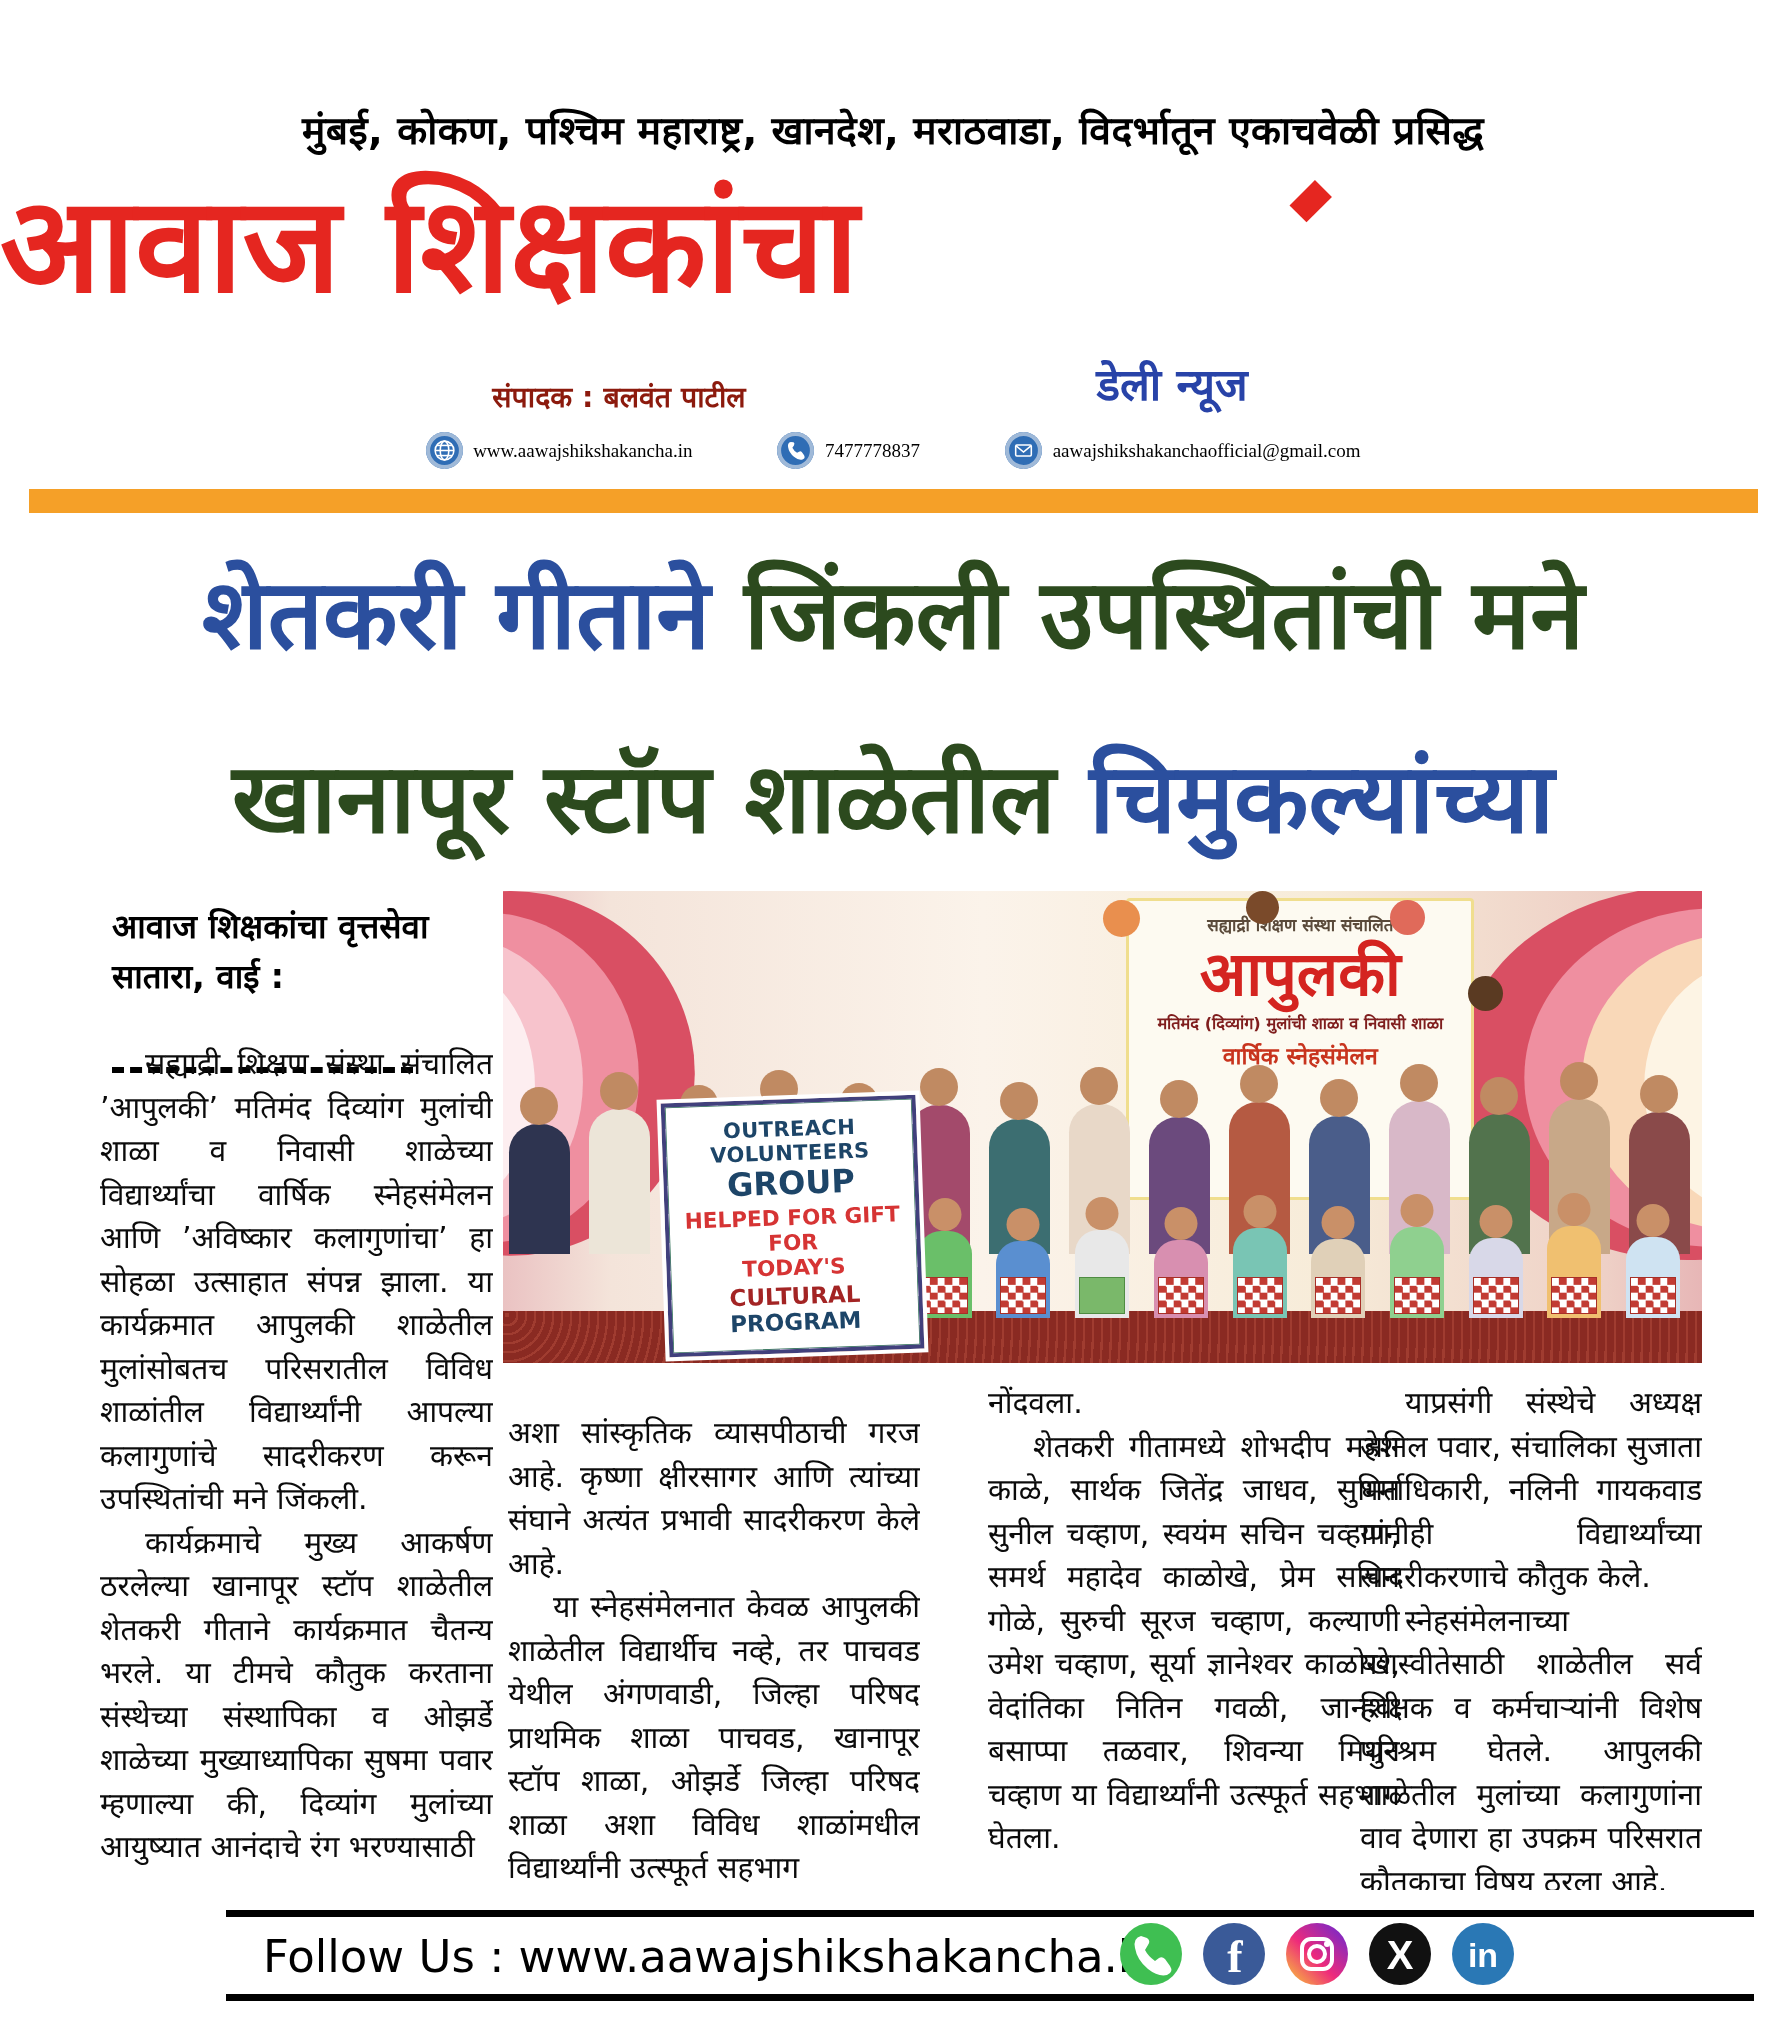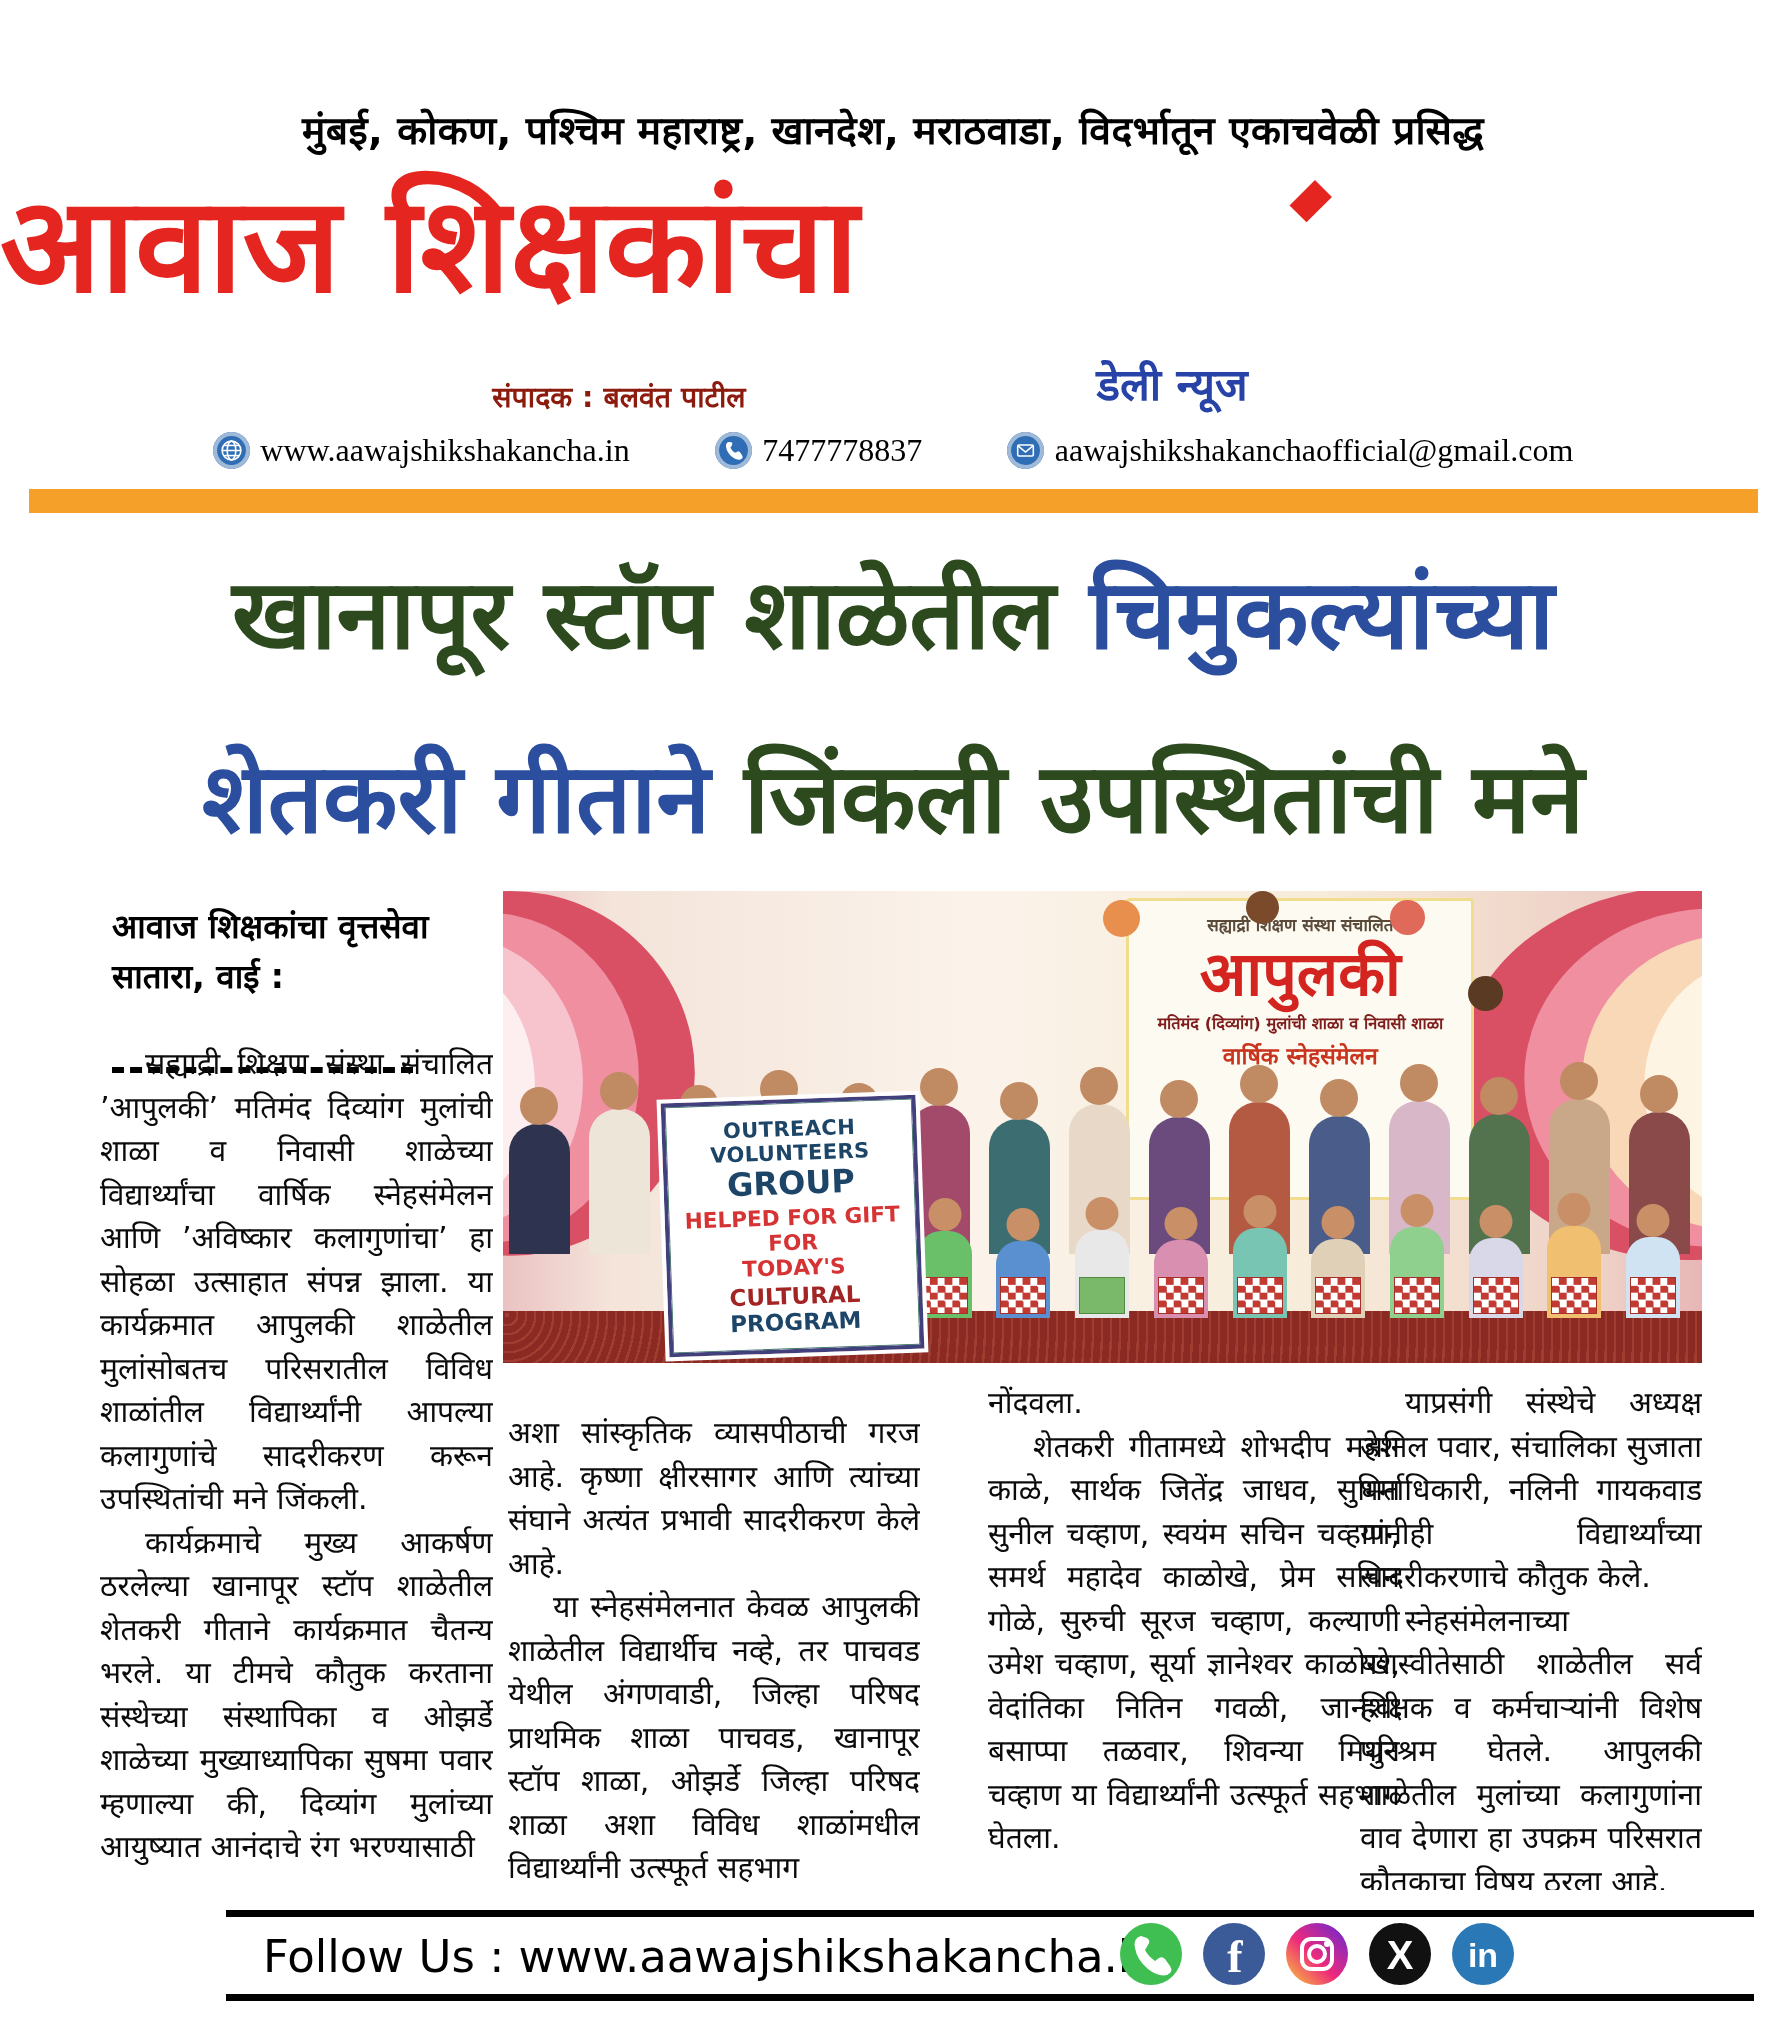--- a/index.html
+++ b/index.html
@@ -14,21 +14,21 @@
   .masthead-diamond{position:absolute;top:189px;left:1299px;width:23.6px;height:23.6px;
            background:var(--masthead-red,#e52620);transform:rotate(45deg) scaleY(1.5);}
   .editor{position:absolute;top:377px;left:444px;width:350px;text-align:center;
            font-size:28.5px;font-weight:700;color:var(--editor-maroon,#8c1a0d);}
   .edition{position:absolute;top:353px;left:989px;width:366px;text-align:center;
            font-size:44px;font-weight:700;color:var(--edition-blue,#2843a8);}
 
   
   .contact-row{position:absolute;top:432px;left:0;width:100%;display:flex;
            justify-content:center;gap:85px;align-items:center;
-           font-family:"Liberation Serif","DejaVu Serif",serif;font-size:32px;}
+           font-family:"Liberation Serif","DejaVu Serif",serif;font-size:19px;}
   .contact-item{display:flex;align-items:center;gap:10.6px;}
   .cicon{width:37px;height:37px;border-radius:50%;background:var(--icon-blue,#2f6db5);
          display:flex;align-items:center;justify-content:center;flex:0 0 auto;
          box-shadow:0 0 0 2.4px #fff,0 0 0 4.1px #9fb9d8 inset;}
   .cicon svg{width:25px;height:25px;}
 
   .orange-bar{position:absolute;top:489px;left:28.5px;right:28.5px;height:24.4px;
          background:var(--divider-orange,#f5a028);}
 
   
@@ -146,22 +146,22 @@
         </g>
           </svg>
       </span>
       <span>aawajshikshakanchaofficial@gmail.com</span>
     </div>
   </div>
 
   <div class="orange-bar"></div>
 
   <div class="headline">
+    <div><span class="hl-blue">शेतकरी गीताने </span><span class="hl-green">जिंकली उपस्थितांची मने</span></div>
     <div><span class="hl-green">खानापूर स्टॉप शाळेतील </span><span class="hl-blue">चिमुकल्यांच्या</span></div>
-    <div><span class="hl-blue">शेतकरी गीताने </span><span class="hl-green">जिंकली उपस्थितांची मने</span></div>
   </div>
 
   <div class="byline">
     <div>आवाज शिक्षकांचा वृत्तसेवा</div>
     <div>सातारा, वाई :</div>
   </div>
   <div class="byline-divider"></div>
 
   <div class="photo">
     <svg class="wing left" viewBox="0 0 300 1000" preserveAspectRatio="none">

